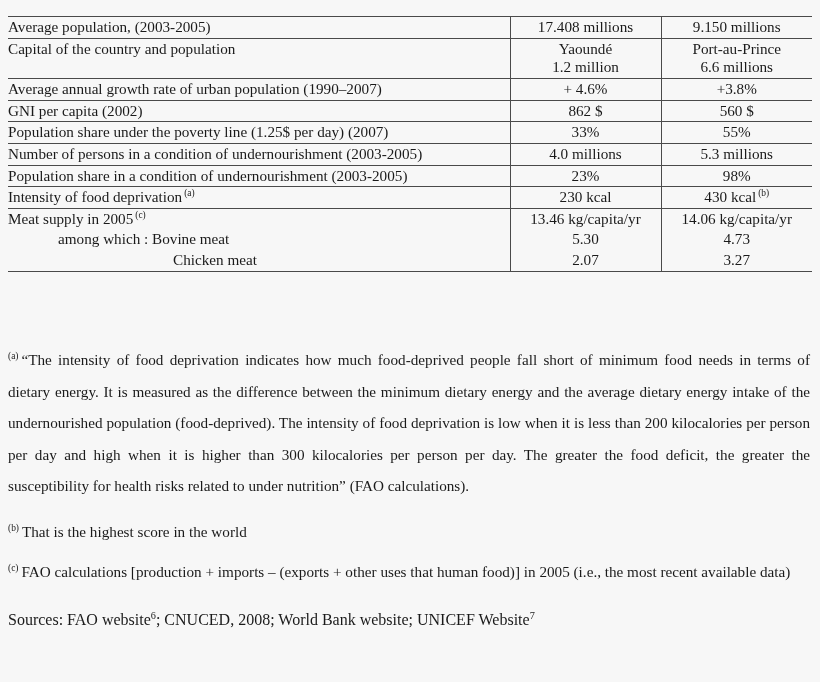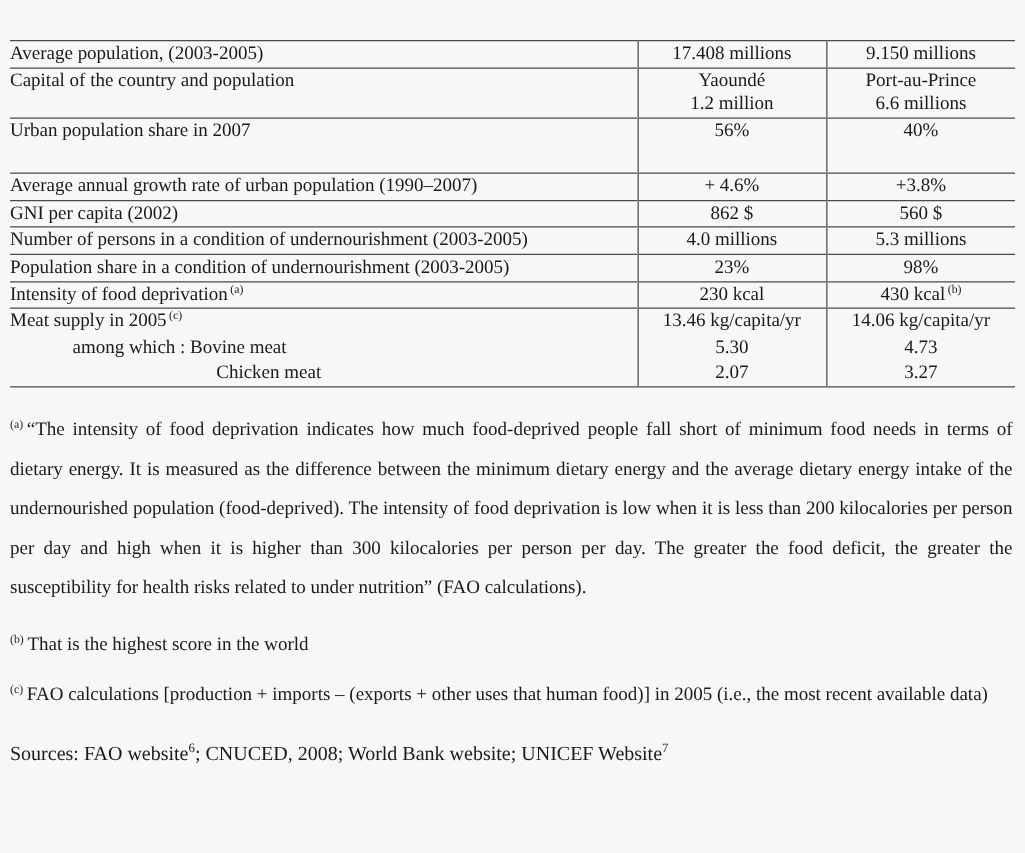--- a/index.html
+++ b/index.html
@@ -19,21 +19,21 @@
     width: 820px;
     height: 682px;
     box-sizing: border-box;
     padding: 0;
   }
 
   
   .tbl-wrap {
     position: absolute;
     left: 8px;
-    top: 32px;
+    top: 16px;
     width: 804px;
   }
   table.stats {
     width: 804px;
     border-collapse: collapse;
     font-size: 15.2px;
     line-height: 1.16;
     table-layout: fixed;
   }
   table.stats td {
@@ -71,21 +71,21 @@
     line-height: 0;
     padding-left: 2px;
   }
   .indent1 { padding-left: 50px; display: inline-block; }
   .indent2 { padding-left: 165px; display: inline-block; }
 
   
   .notes {
     position: absolute;
     left: 8px;
-    top: 328px;
+    top: 344px;
     width: 802px;
     font-size: 15.2px;
   }
   .note {
     text-align: justify;
     line-height: 2.08;
     margin: 0 0 6px 0;
   }
   .note.nb { margin-top: 14px; }
   .note.nc { margin-top: 8px; }
@@ -132,38 +132,38 @@
           <td class="val">
             <div>Yaoundé</div>
             <div>1.2 million</div>
           </td>
           <td class="val">
             <div>Port-au-Prince</div>
             <div>6.6 millions</div>
           </td>
         </tr>
 
-        <tr class="tall">
-          <td class="label">Urban population share in 2007</td>
-          <td class="val">56%</td>
-          <td class="val">40%</td>
-        </tr>
 
         <tr>
           <td class="label">Average annual growth rate of urban population (1990–2007)</td>
           <td class="val">+ 4.6%</td>
           <td class="val">+3.8%</td>
         </tr>
 
         <tr>
           <td class="label">GNI per capita (2002)</td>
           <td class="val">862 $</td>
           <td class="val">560 $</td>
         </tr>
 
+        <tr>
+          <td class="label">Population share under the poverty line (1.25$ per day) (2007)</td>
+          <td class="val">33%</td>
+          <td class="val">55%</td>
+        </tr>
 
         <tr>
           <td class="label">Number of persons in a condition of undernourishment (2003-2005)</td>
           <td class="val">4.0 millions</td>
           <td class="val">5.3 millions</td>
         </tr>
 
         <tr>
           <td class="label">Population share in a condition of undernourishment (2003-2005)</td>
           <td class="val">23%</td>

